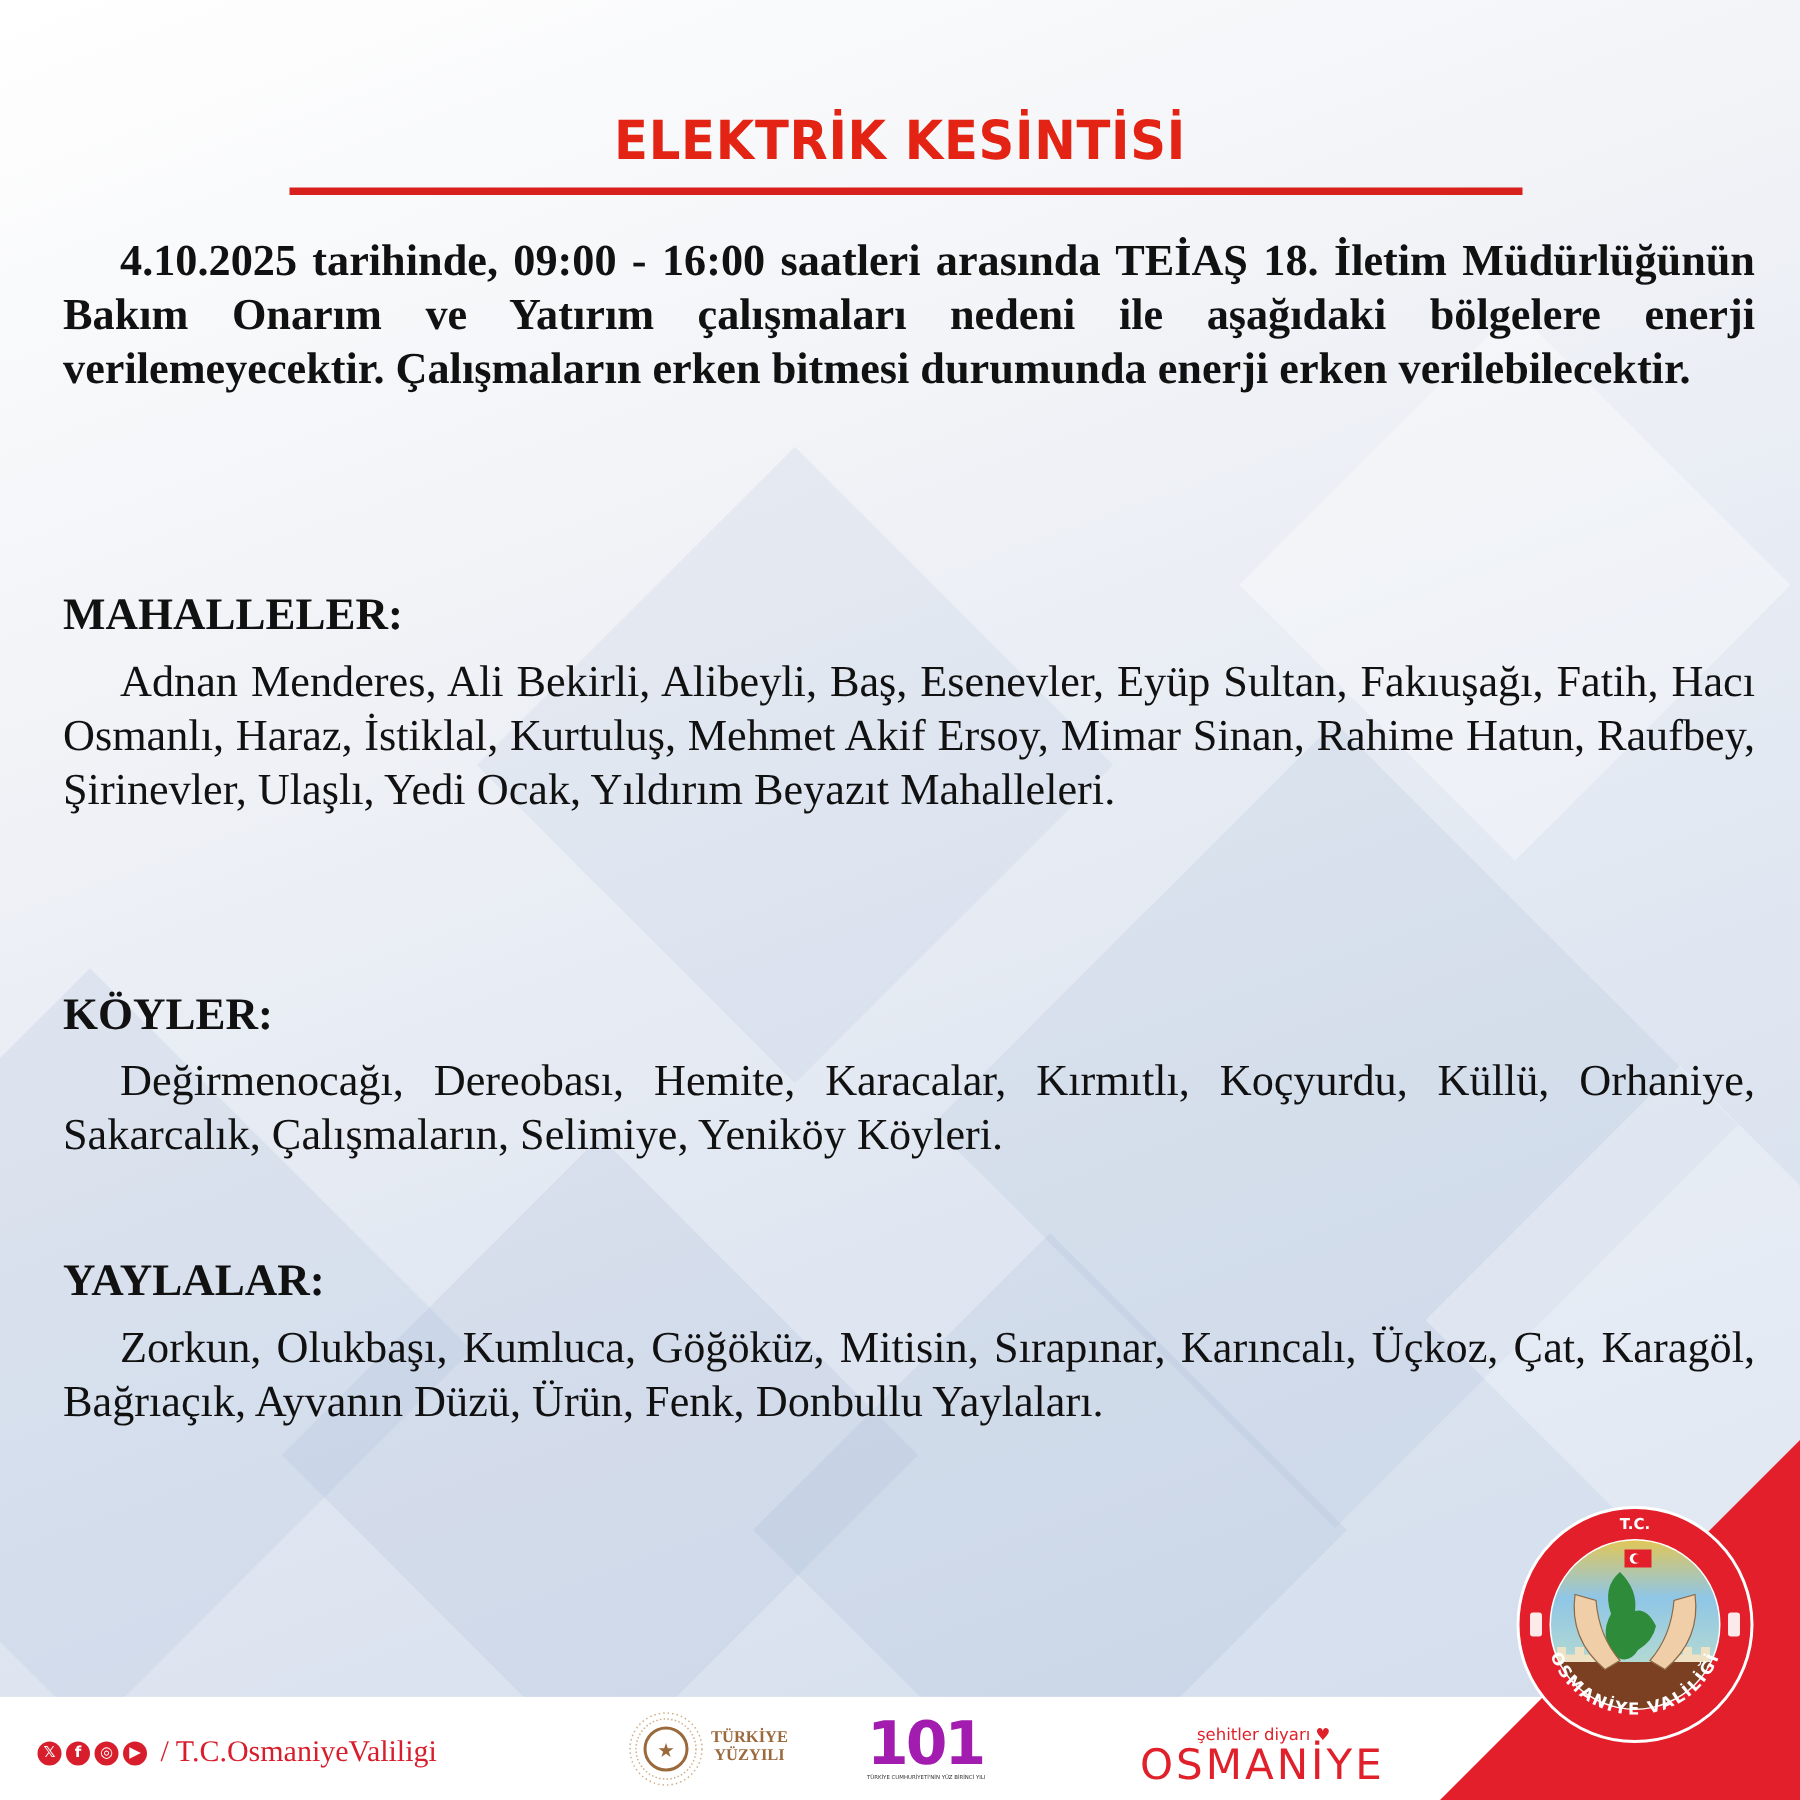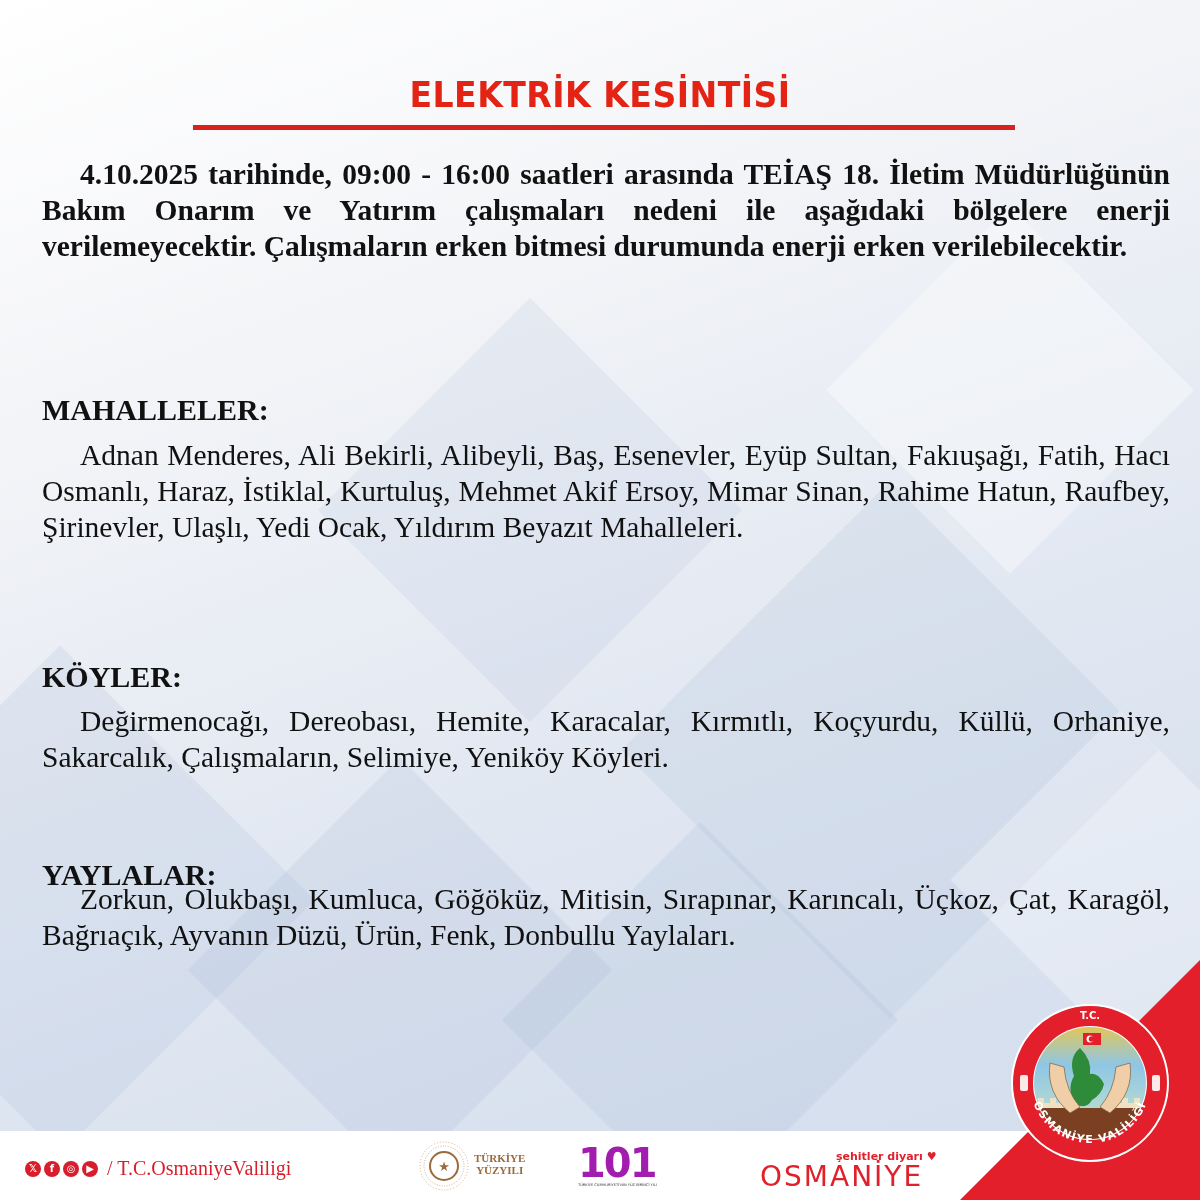--- a/index.html
+++ b/index.html
@@ -46,21 +46,21 @@
     }
     .intro { top: 156px; font-weight: bold; text-indent: 38px; }
 
     .section-head { position: absolute; left: 42px; font-weight: bold; font-size: 30px; }
     .list { font-weight: normal; text-indent: 38px; }
 
     .h-mah { top: 393px; }
     .l-mah { top: 437px; }
     .h-koy { top: 660px; }
     .l-koy { top: 703px; }
-    .h-yay { top: 837px; margin-top: 21px; }
+    .h-yay { top: 837px; }
     .l-yay { top: 881px; }
 
     .footer {
       position: absolute; left: 0; right: 0; top: 1131px; height: 69px; z-index: 1;
       background: #ffffff;
       clip-path: polygon(0 0, 1040px 0, 970px 100%, 0 100%);
     }
     .social {
       position: absolute; left: 25px; top: 1157px; display: flex; align-items: center; gap: 3px; z-index: 3;
     }
@@ -83,21 +83,21 @@
       font-family: "DejaVu Sans", sans-serif; font-weight: 900; font-size: 40px; color: #a21caf;
       letter-spacing: -2px; line-height: 40px;
     }
     .logo-101 .cap {
       font-family: "DejaVu Sans", sans-serif; font-size: 3.6px; color: #333; white-space: nowrap;
     }
 
     .osm-logo { position: absolute; left: 740px; top: 1150px; z-index: 3; }
     .osm-tag {
       position: absolute; left: 58px; top: 0; font-family: "DejaVu Sans", sans-serif;
-      font-size: 11px; font-weight: bold; color: #e0202b; white-space: nowrap; margin-left: 38px;
+      font-size: 11px; font-weight: normal; color: #e0202b; white-space: nowrap;
     }
     .osm-name {
       position: absolute; left: 0; top: 10px; font-family: "DejaVu Sans", sans-serif;
       font-size: 28px; color: #e0202b; letter-spacing: 2px; white-space: nowrap; margin-left: 20px;
     }
 
     .seal { position: absolute; left: 1010px; top: 1003px; width: 160px; height: 160px; z-index: 3; }
   </style>
 </head>
 <body>

